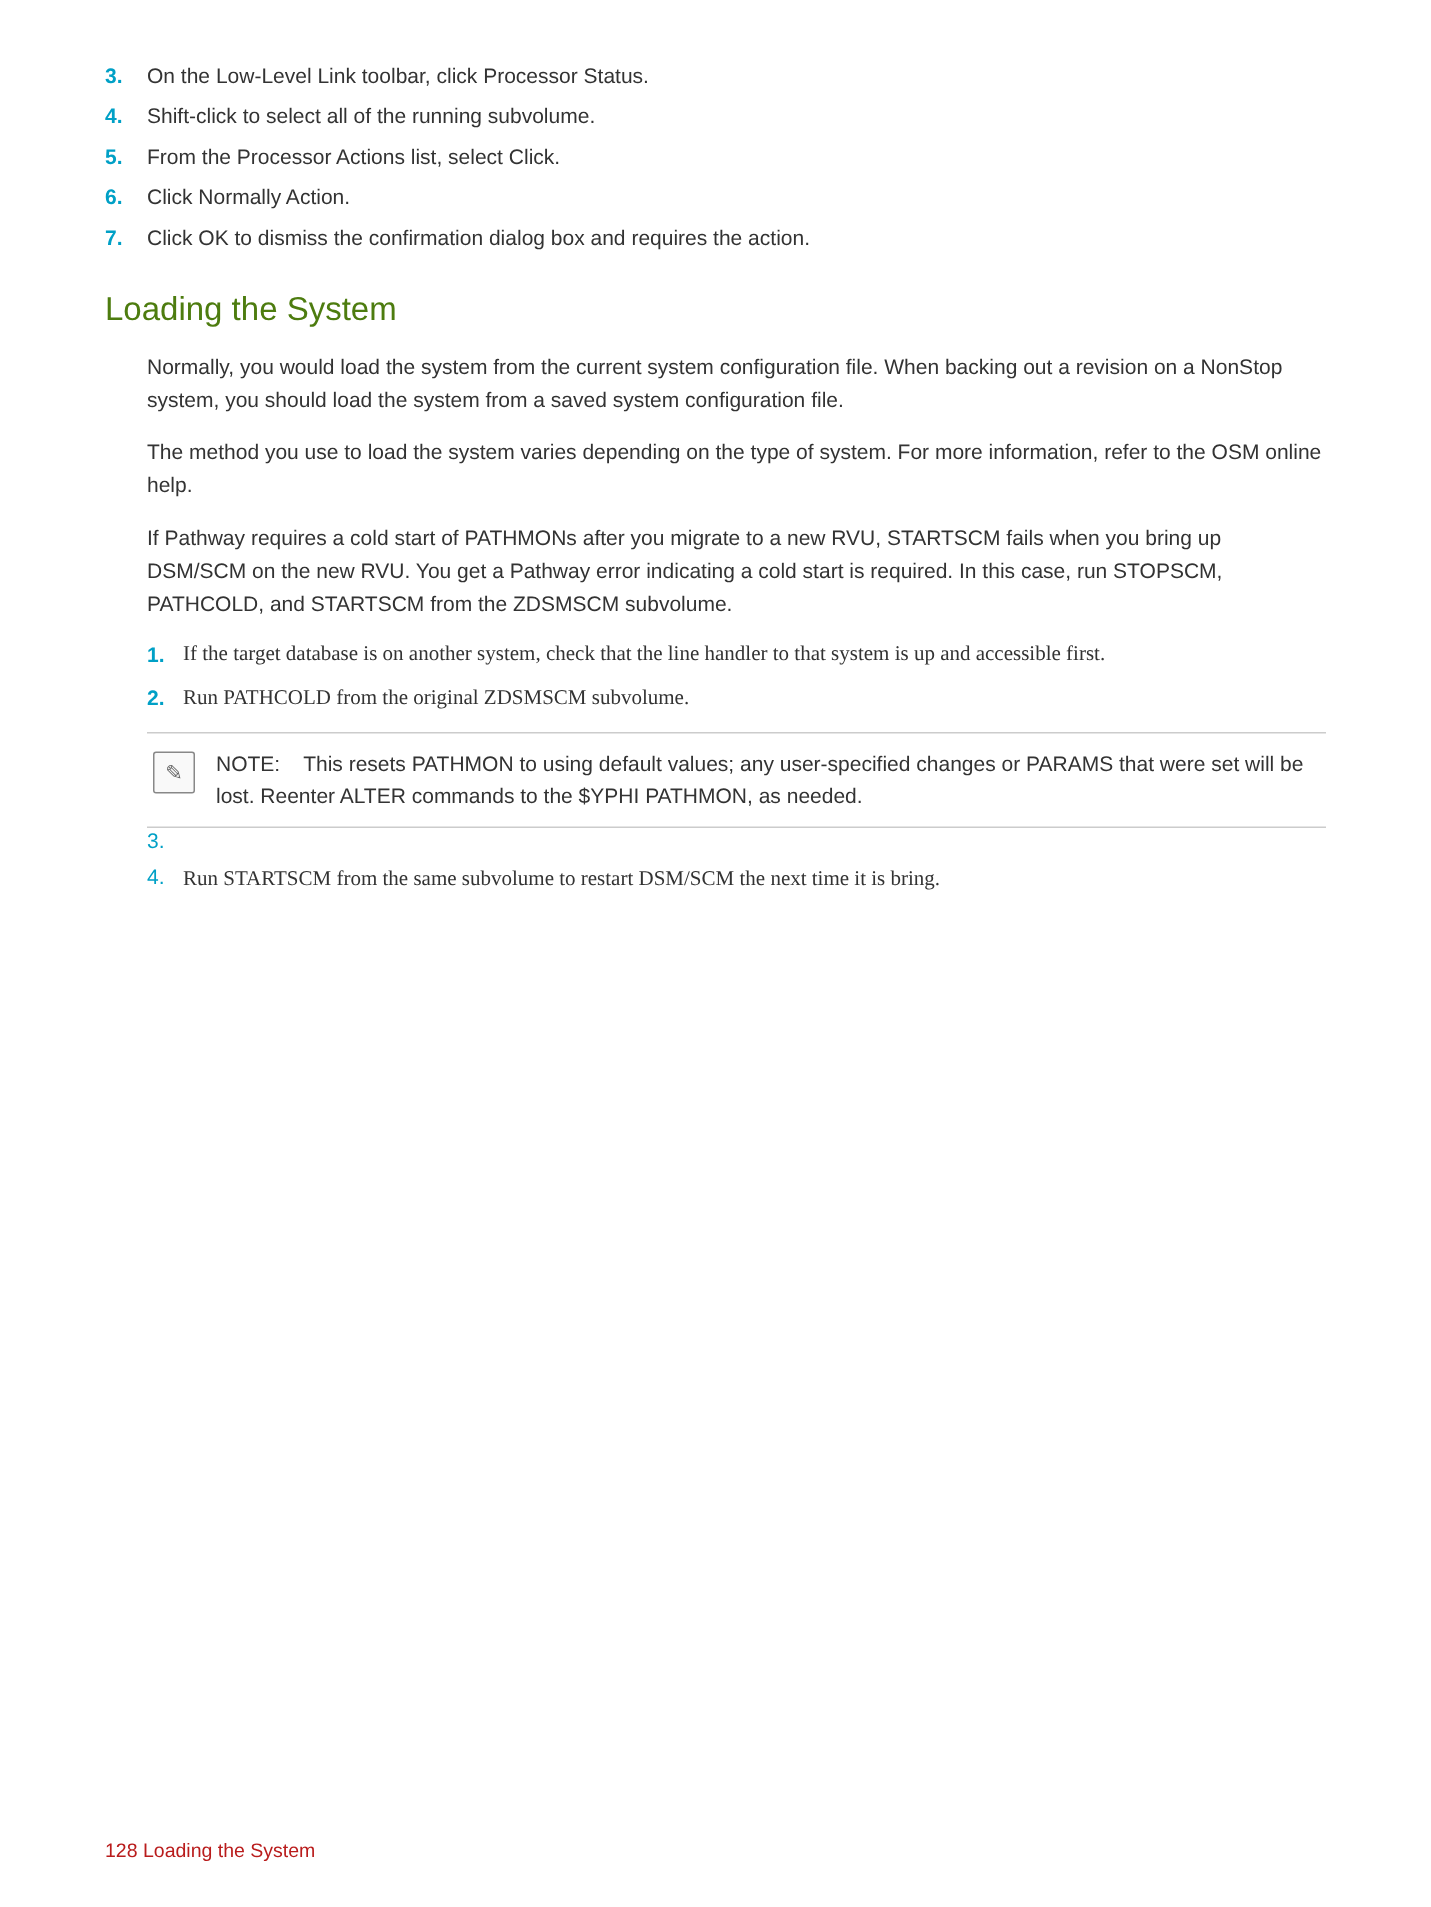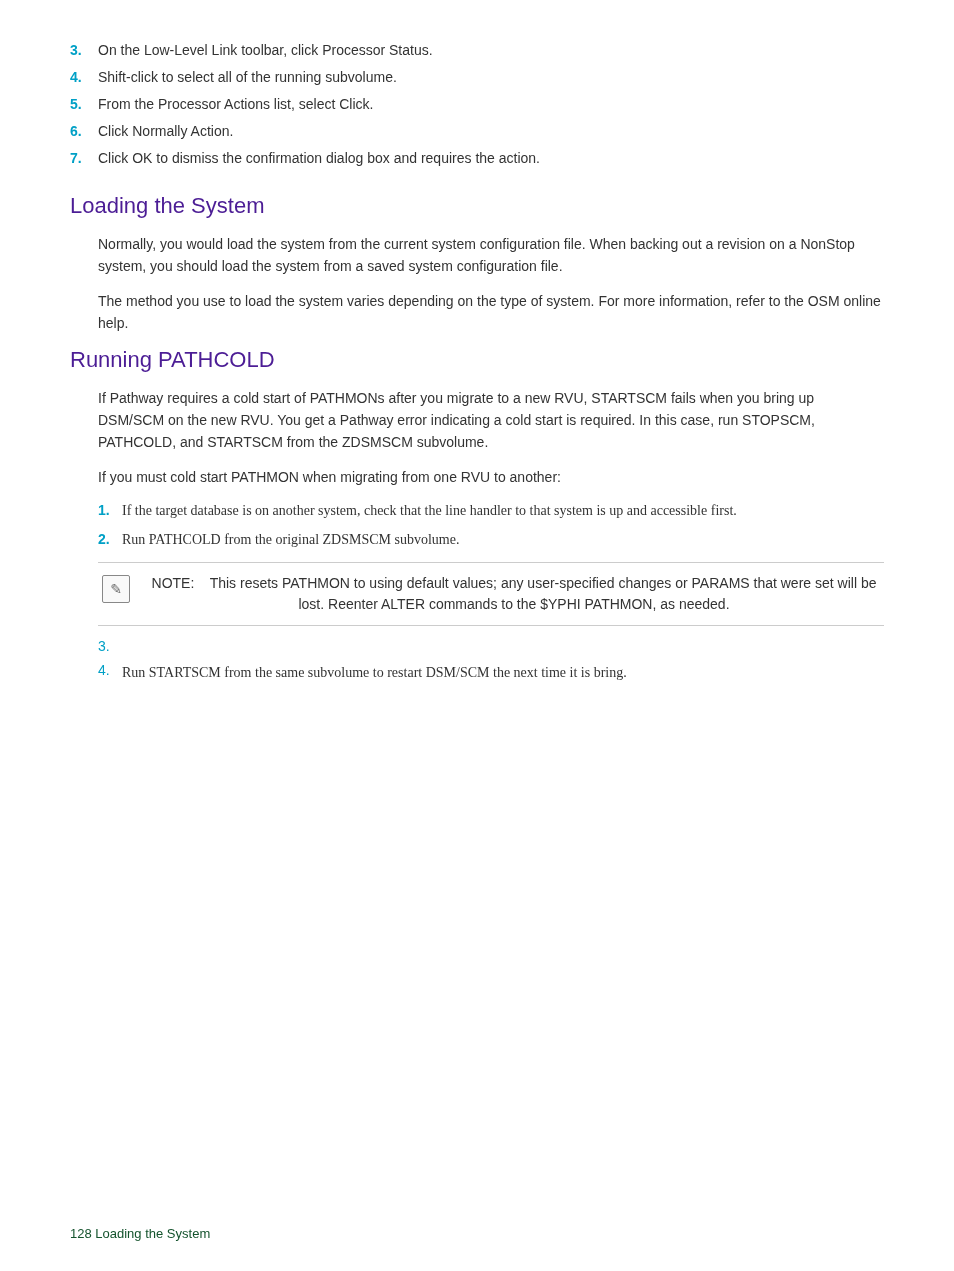--- a/index.html
+++ b/index.html
@@ -51,21 +51,21 @@
     }
 
     .list-content {
       flex: 1;
       font-size: 14px;
       line-height: 1.5;
     }
 
     
     .section-heading {
-      color: #4c1d95;
+      color: #4d7c0f;
       font-size: 22px;
       font-weight: normal;
       margin-bottom: 14px;
       margin-top: 10px;
     }
 
     
     .body-para {
       margin-left: 28px;
       margin-bottom: 12px;
@@ -102,22 +102,21 @@
     }
 
     
     .note-box {
       display: flex;
       align-items: flex-start;
       border-top: 1px solid #cccccc;
       border-bottom: 1px solid #cccccc;
       padding: 10px 0;
       margin-left: 28px;
-      margin-bottom: 12px;
-      text-align: center;
+      margin-bottom: 0;
     }
 
     .note-icon {
       width: 36px;
       min-width: 36px;
       margin-right: 10px;
       display: flex;
       align-items: flex-start;
       justify-content: center;
       padding-top: 2px;
@@ -158,21 +157,21 @@
     .bold {
       font-weight: normal;
     }
 
     
     .footer {
       position: absolute;
       bottom: 30px;
       left: 70px;
       font-size: 13px;
-      color: #14532d;
+      color: #b91c1c;
     }
 
     .empty-list-item {
       display: flex;
       align-items: flex-start;
       margin-bottom: 8px;
     }
   </style>
 </head>
 <body>
@@ -208,23 +207,21 @@
     </li>
   </ul>
 
   <div>
     <h2 class="section-heading">Loading the System</h2>
     <p class="body-para">Normally, you would load the system from the current system configuration file. When backing out a revision on a NonStop system, you should load the system from a saved system configuration file.</p>
     <p class="body-para">The method you use to load the system varies depending on the type of system. For more information, refer to the OSM online help.</p>
   </div>
 
   <div>
-    <h2 class="section-heading">Running PATHCOLD</h2>
     <p class="body-para">If Pathway requires a cold start of PATHMONs after you migrate to a new RVU, STARTSCM fails when you bring up DSM/SCM on the new RVU. You get a Pathway error indicating a cold start is required. In this case, run STOPSCM, PATHCOLD, and STARTSCM from the ZDSMSCM subvolume.</p>
-    <p class="body-para">If you must cold start PATHMON when migrating from one RVU to another:</p>
 
     <ul class="sub-list">
       <li>
         <span class="sub-num">1.</span>
         <span class="sub-content">If the target database is on another system, check that the line handler to that system is up and accessible first.</span>
       </li>
       <li>
         <span class="sub-num">2.</span>
         <span class="sub-content">Run PATHCOLD from the original ZDSMSCM subvolume.</span>
       </li>

